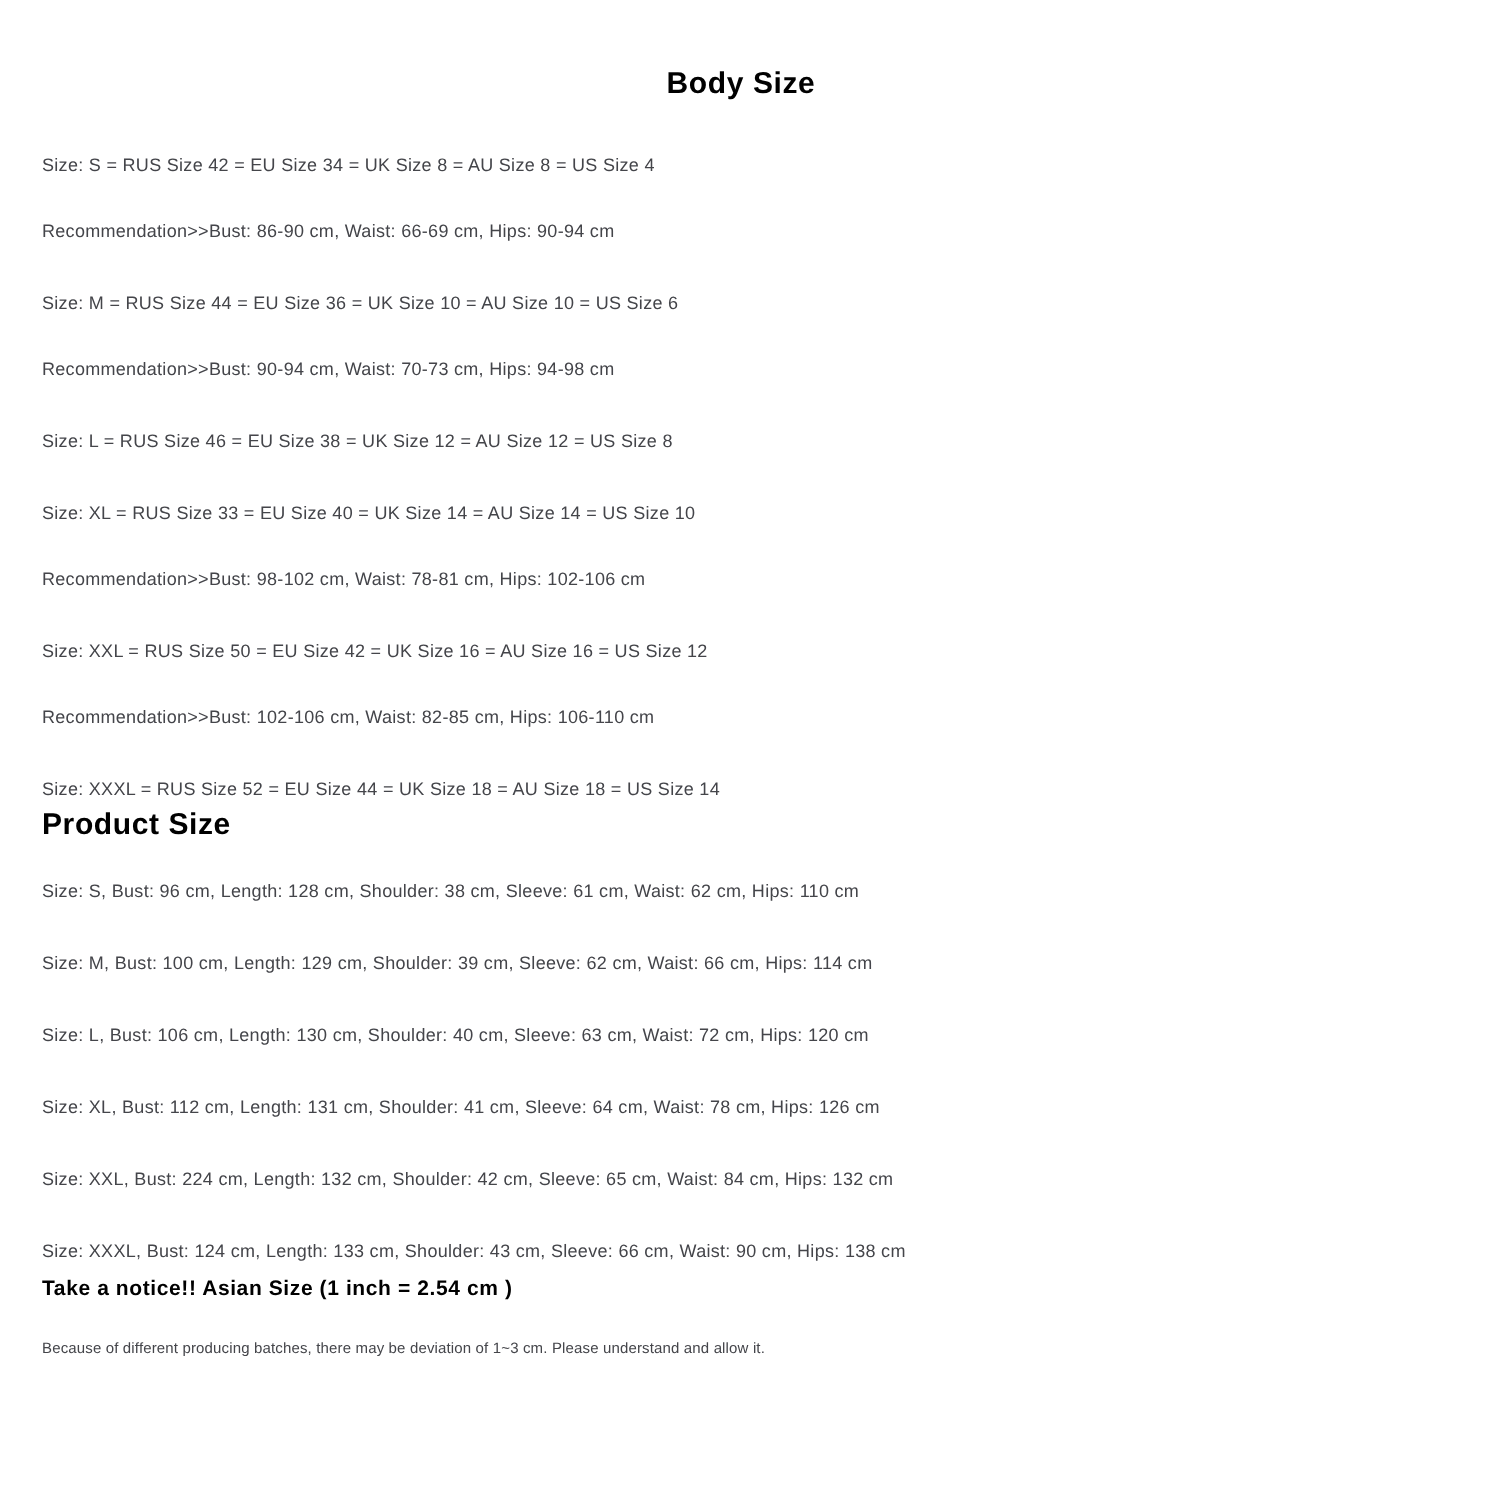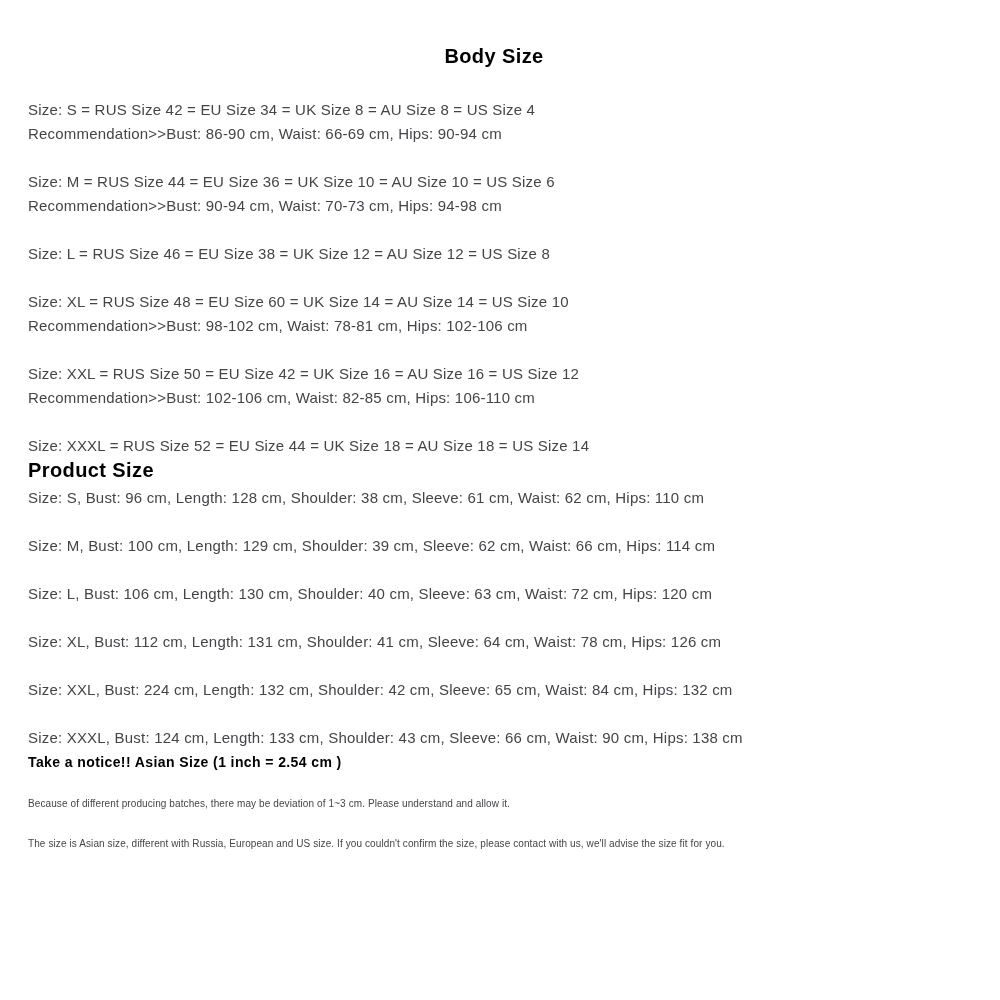--- a/index.html
+++ b/index.html
@@ -29,24 +29,25 @@
   }
   .heading-product-size {
     margin-bottom: 4px;
   }
   .heading-notice {
     font-size: 14px;
     line-height: 24px;
     margin-bottom: 18px;
   }
   .line {
-    font-size: 15px;
+    font-size: 12px;
     line-height: 24px;
     letter-spacing: 0.2px;
     white-space: nowrap;
+    margin-top: 20px;
   }
   .body-size-entry {
     margin-bottom: 24px;
   }
   .body-size-entry:last-child {
     margin-bottom: 0;
   }
   .product-line {
     margin-bottom: 24px;
   }
@@ -77,21 +78,21 @@
     <div class="body-size-entry">
       <p class="line">Size: M = RUS Size 44 = EU Size 36 = UK Size 10 = AU Size 10 = US Size 6</p>
       <p class="line">Recommendation&gt;&gt;Bust: 90-94 cm, Waist: 70-73 cm, Hips: 94-98 cm</p>
     </div>
 
     <div class="body-size-entry">
       <p class="line">Size: L = RUS Size 46 = EU Size 38 = UK Size 12 = AU Size 12 = US Size 8</p>
     </div>
 
     <div class="body-size-entry">
-      <p class="line">Size: XL = RUS Size 48 = EU Size 60 = UK Size 14 = AU Size 14 = US Size 10</p>
+      <p class="line">Size: XL = RUS Size 33 = EU Size 40 = UK Size 14 = AU Size 14 = US Size 10</p>
       <p class="line">Recommendation&gt;&gt;Bust: 98-102 cm, Waist: 78-81 cm, Hips: 102-106 cm</p>
     </div>
 
     <div class="body-size-entry">
       <p class="line">Size: XXL = RUS Size 50 = EU Size 42 = UK Size 16 = AU Size 16 = US Size 12</p>
       <p class="line">Recommendation&gt;&gt;Bust: 102-106 cm, Waist: 82-85 cm, Hips: 106-110 cm</p>
     </div>
 
     <div class="body-size-entry">
       <p class="line">Size: XXXL = RUS Size 52 = EU Size 44 = UK Size 18 = AU Size 18 = US Size 14</p>
@@ -106,16 +107,15 @@
     <p class="line product-line">Size: L, Bust: 106 cm, Length: 130 cm, Shoulder: 40 cm, Sleeve: 63 cm, Waist: 72 cm, Hips: 120 cm</p>
     <p class="line product-line">Size: XL, Bust: 112 cm, Length: 131 cm, Shoulder: 41 cm, Sleeve: 64 cm, Waist: 78 cm, Hips: 126 cm</p>
     <p class="line product-line">Size: XXL, Bust: 224 cm, Length: 132 cm, Shoulder: 42 cm, Sleeve: 65 cm, Waist: 84 cm, Hips: 132 cm</p>
     <p class="line product-line">Size: XXXL, Bust: 124 cm, Length: 133 cm, Shoulder: 43 cm, Sleeve: 66 cm, Waist: 90 cm, Hips: 138 cm</p>
   </section>
 
   <section>
     <h2 class="heading heading-notice">Take a notice!! Asian Size (1 inch = 2.54 cm )</h2>
 
     <p class="notice-paragraph">Because of different producing batches, there may be deviation of 1~3 cm. Please understand and allow it.</p>
-    <p class="notice-paragraph">The size is Asian size, different with Russia, European and US size. If you couldn't confirm the size, please contact with us, we'll advise the size fit for you.</p>
   </section>
 
 </main>
 
 </body></html>

